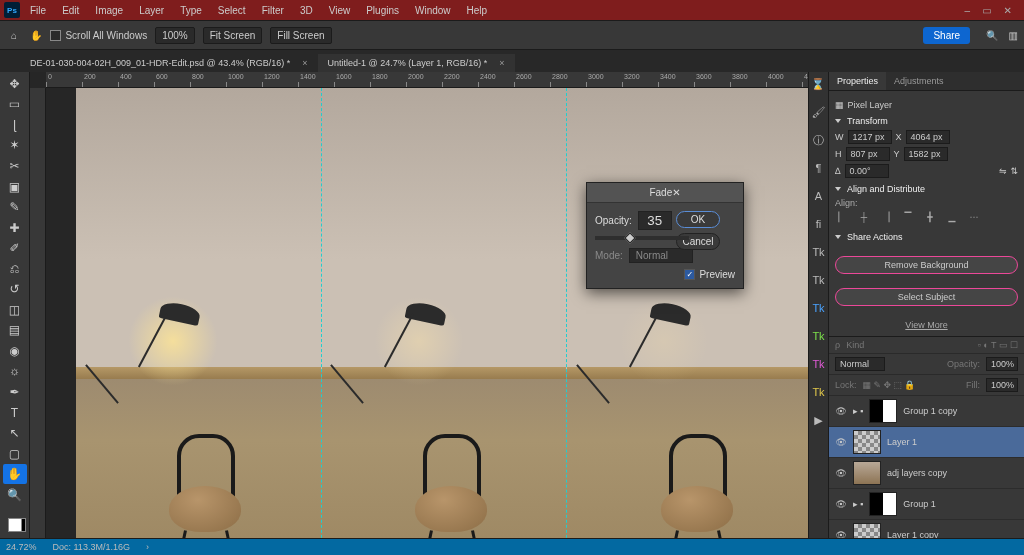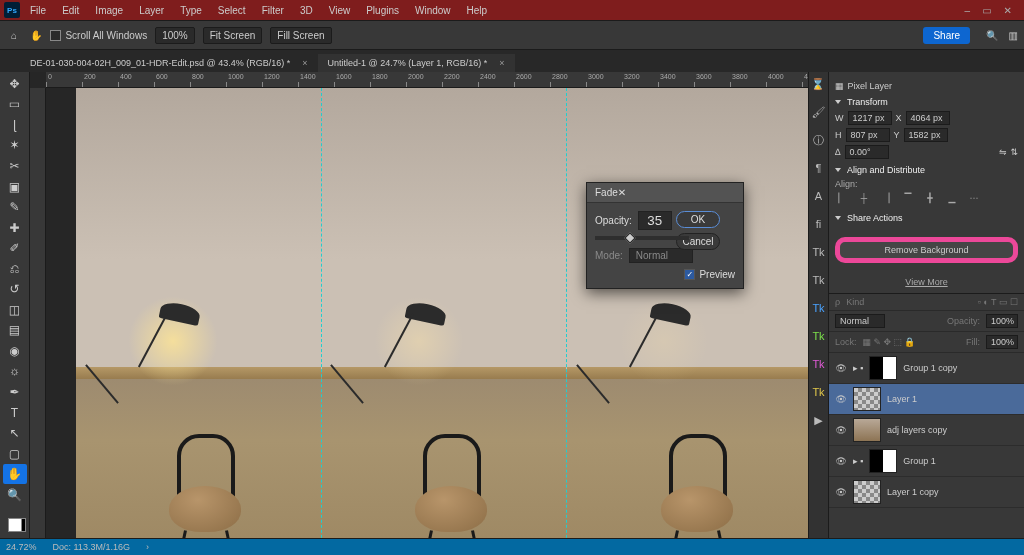--- a/index.html
+++ b/index.html
@@ -45,21 +45,21 @@
   .p2 .glow{background:radial-gradient(circle,rgba(255,230,170,.2) 0%,rgba(255,220,150,0) 70%)}
   .chair{position:absolute;left:30%;bottom:0;width:48%;height:46%}
   .seat{width:72px;height:46px;background:radial-gradient(ellipse at 40% 30%,#b8956a,#8c6d46);border-radius:50% 50% 45% 45%;position:absolute;bottom:46px;left:20px}
   .cring{width:58px;height:88px;border:4px solid #1a1a1a;border-radius:22px;position:absolute;bottom:56px;left:28px}
   .legs{width:70px;height:48px;position:absolute;bottom:0;left:22px}
   .legs::before,.legs::after{content:"";position:absolute;width:3px;height:48px;background:#1a1a1a}
   .legs::before{left:8px;transform:rotate(12deg)}
   .legs::after{right:8px;transform:rotate(-12deg)}
   .desk{position:absolute;left:0;right:0;top:57%;height:12px;background:linear-gradient(#b59866,#987c4f)}
   .dialog{position:absolute;top:110px;left:556px;width:158px;background:#444;border:1px solid #222;box-shadow:0 4px 14px rgba(0,0,0,.6);font-size:10px;color:#ddd}
-  .dlg-title{background:#535353;padding:4px 8px;display:flex;justify-content:flex-start;align-items:center;border-bottom:1px solid #333}
+  .dlg-title{background:#535353;padding:4px 8px;display:flex;justify-content:center;align-items:center;border-bottom:1px solid #333}
   .dlg-body{padding:8px;position:relative}
   .dlg-row{display:flex;align-items:center;gap:6px;margin-bottom:6px}
   .dlg-input{width:34px;background:#2a2a2a;border:1px solid #222;color:#ddd;text-align:center;padding:1px}
   .dlg-sel{background:#2a2a2a;border:1px solid #222;padding:1px 6px;color:#8a8a8a;width:64px}
   .slider{height:4px;background:#2e2e2e;position:relative;margin:2px 0 8px}
   .slider .thumb{width:8px;height:8px;background:#ccc;position:absolute;top:-2px;left:33%;transform:rotate(45deg)}
   .dlg-btn{width:44px;background:#3a3a3a;border:1px solid #222;border-radius:10px;padding:2px 0;text-align:center;position:absolute;right:23px}
   .dlg-btn.ok{top:8px;border-color:#5a8dd6}
   .dlg-btn.cancel{top:30px}
   .prev-chk{display:flex;align-items:center;gap:4px;justify-content:flex-end}
@@ -72,21 +72,21 @@
   .side-ico.c4{color:#e0c74a}
   .right-panels{width:196px;background:#383838;display:flex;flex-direction:column;border-left:1px solid #1b1b1b;font-size:9px}
   .panel-tabs{display:flex;background:#2e2e2e;border-bottom:1px solid #1b1b1b}
   .ptab{padding:4px 8px;color:#999}
   .ptab.active{color:#eee;background:#383838}
   .prop-body{padding:6px;color:#ccc}
   .prop-row{display:flex;align-items:center;gap:4px;margin:3px 0}
   .prop-hdr{display:flex;align-items:center;gap:4px;margin:6px 0 4px;color:#eee}
   .caret{display:inline-block;width:0;height:0;border-left:3px solid transparent;border-right:3px solid transparent;border-top:4px solid #ccc;margin-right:2px}
   .mini-field{background:#2a2a2a;border:1px solid #1b1b1b;padding:1px 4px;width:44px;font-size:9px;color:#ccc}
-  .qa-btn{background:#454545;border:5px solid #ec4899;border-radius:10px;padding:3px 0;text-align:center;margin:14px 0}
+  .qa-btn{background:#454545;border:1px solid #ec4899;border-radius:10px;padding:3px 0;text-align:center;margin:14px 0}
   .layers-panel{flex:1;display:flex;flex-direction:column;border-top:1px solid #1b1b1b;overflow:hidden}
   .lyr-opts{display:flex;align-items:center;gap:6px;padding:3px 6px;color:#777;border-bottom:1px solid #2a2a2a}
   .lyr-list{flex:1;overflow:auto}
   .lyr-row{display:flex;align-items:center;gap:6px;padding:3px 6px;border-bottom:1px solid #2c2c2c}
   .lyr-row.sel{background:#4a6a9a}
   .eye{width:12px;text-align:center;color:#ccc}
   .thumb{width:28px;height:24px;background:#555;border:1px solid #222;background-size:cover;position:relative}
   .thumb.checker{background:repeating-conic-gradient(#888 0 25%,#ccc 0 50%) 0 0/8px 8px}
   .thumb.mask{display:flex}
   .thumb.mask>div{flex:1}
@@ -329,20 +329,24 @@
       <div class="side-ico ">Tk</div>
       <div class="side-ico ">Tk</div>
       <div class="side-ico c1">Tk</div>
       <div class="side-ico c2">Tk</div>
       <div class="side-ico c3">Tk</div>
       <div class="side-ico c4">Tk</div>
       <div class="side-ico ">▶</div>
     </div>
 
   <div class="right-panels">
+    <div class="panel-tabs">
+      <div class="ptab active">Properties</div>
+      <div class="ptab">Adjustments</div>
+    </div>
     <div class="prop-body">
       <div class="prop-row">
           <span>▦</span>
           <span>Pixel Layer</span>
         </div>
       <div class="prop-hdr">
           <span class="caret"></span>
           <span>Transform</span>
         </div>
       <div class="prop-row">
@@ -375,20 +379,21 @@
           <span>▔</span>
           <span>╋</span>
           <span>▁</span>
           <span>⋯</span>
       </div>
       <div class="prop-hdr">
           <span class="caret"></span>
           <span>Share Actions</span>
         </div>
       <div class="qa-btn">Remove Background</div>
+      <div class="qa-btn">Select Subject</div>
       <div style="text-align:center;text-decoration:underline;color:#aaa;margin-top:2px">View More</div>
     </div>
 
     <div class="layers-panel">
       <div class="lyr-opts">
         <span>ρ</span>
           <span>Kind</span>
         <span style="margin-left:auto">▫ ◐ T ▭ ☐</span>
       </div>
       <div class="lyr-opts">

